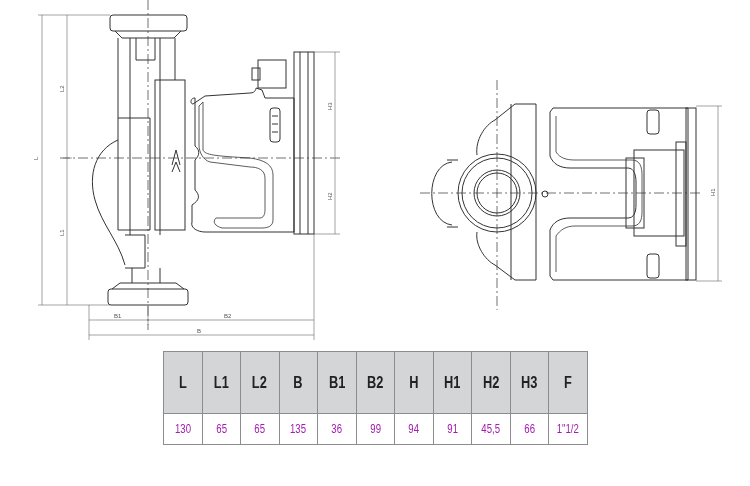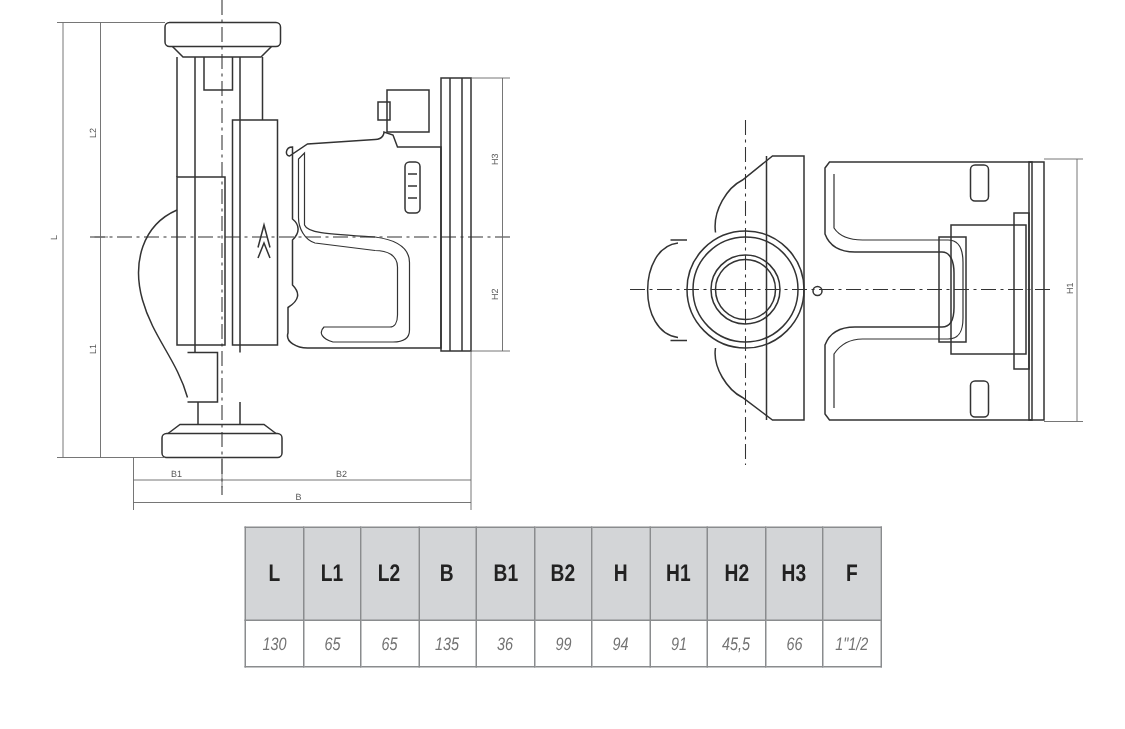--- a/index.html
+++ b/index.html
@@ -3,21 +3,21 @@
 <meta charset="utf-8">
 <style>
   html, body { margin:0; padding:0; background:#ffffff; }
   body { width:750px; height:486px; position:relative; overflow:hidden; font-family:"Liberation Sans", sans-serif; }
   #drawing { position:absolute; left:0; top:0; width:750px; height:345px; }
   .dimlabel { font-family:"Liberation Sans", sans-serif; font-size:6px; fill:#555; }
   #dims-table { position:absolute; left:163px; top:351px; border-collapse:collapse; }
   #dims-table td, #dims-table th { border:1px solid #8a8c8e; width:37.5px; padding:0; text-align:center; }
   #dims-table th { background:#d3d5d7; height:61px; font-weight:bold; font-size:16px; color:#222; transform-origin:center; }
   #dims-table th span { display:inline-block; transform:scaleX(0.8); }
-  #dims-table td { background:#fff; height:30px; font-size:12px; color:#737373;font-style:italic; }
+  #dims-table td { background:#fff; height:30px; font-size:12px; color:#a21caf; }
   #dims-table td span { display:inline-block; transform:scaleX(0.8); }
 </style>
 </head>
 <body>
 
 <svg id="drawing" viewBox="0 0 750 345" xmlns="http://www.w3.org/2000/svg">
   <g fill="none" stroke="#333" stroke-width="1">
 
     <line x1="148" y1="0" x2="148" y2="330" stroke-dasharray="10,3,2,3" stroke-width="0.7"></line>
     <line x1="60" y1="158" x2="340" y2="158" stroke-dasharray="10,3,2,3" stroke-width="0.7"></line>

